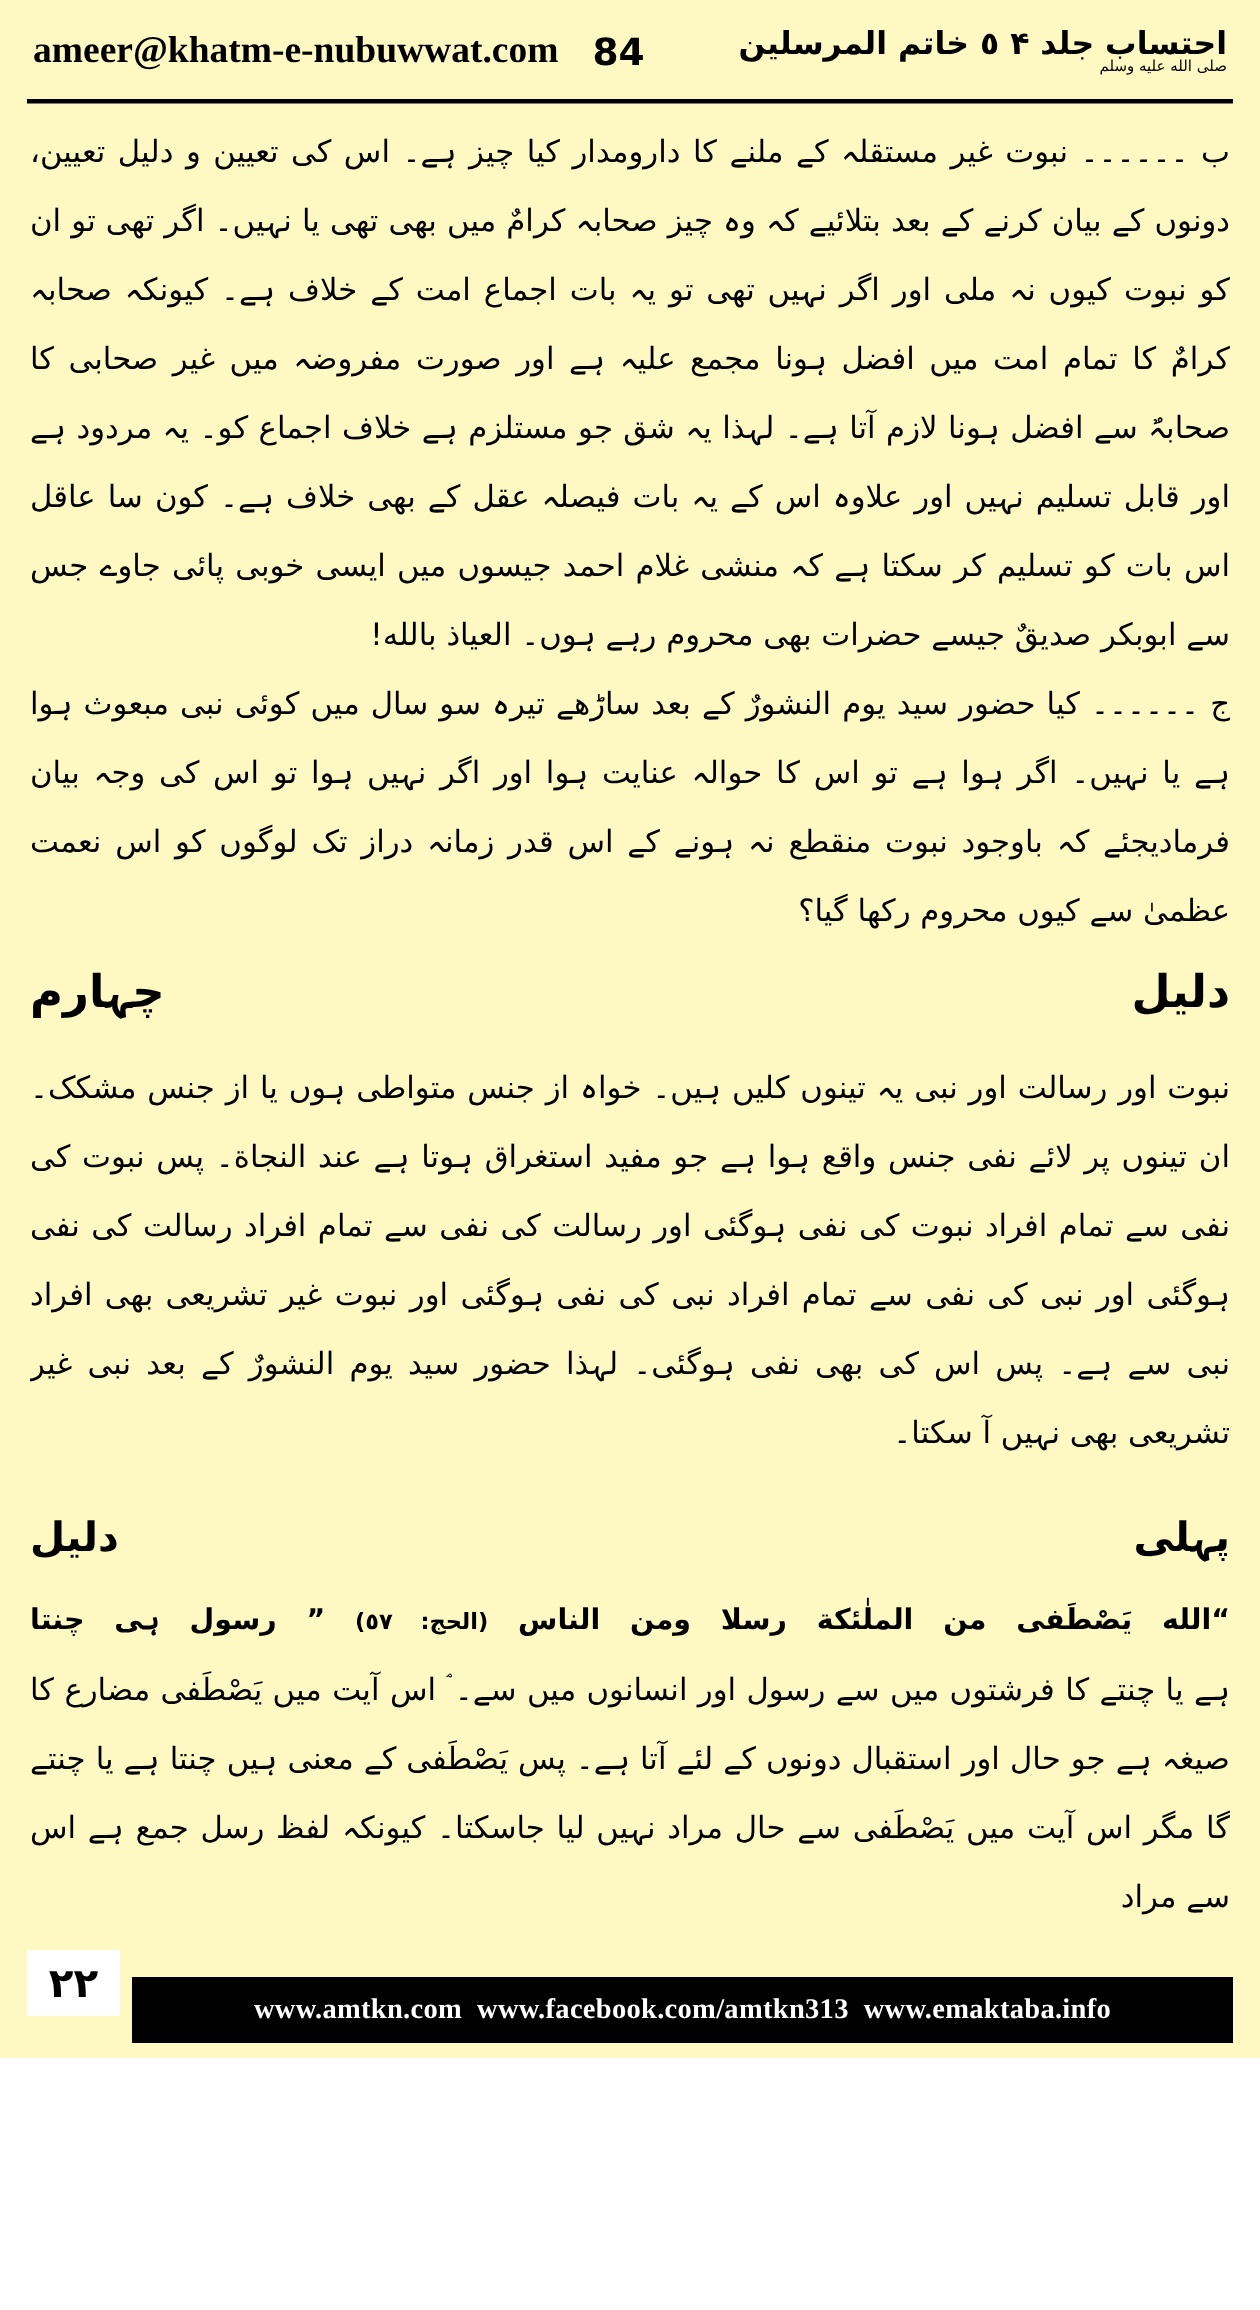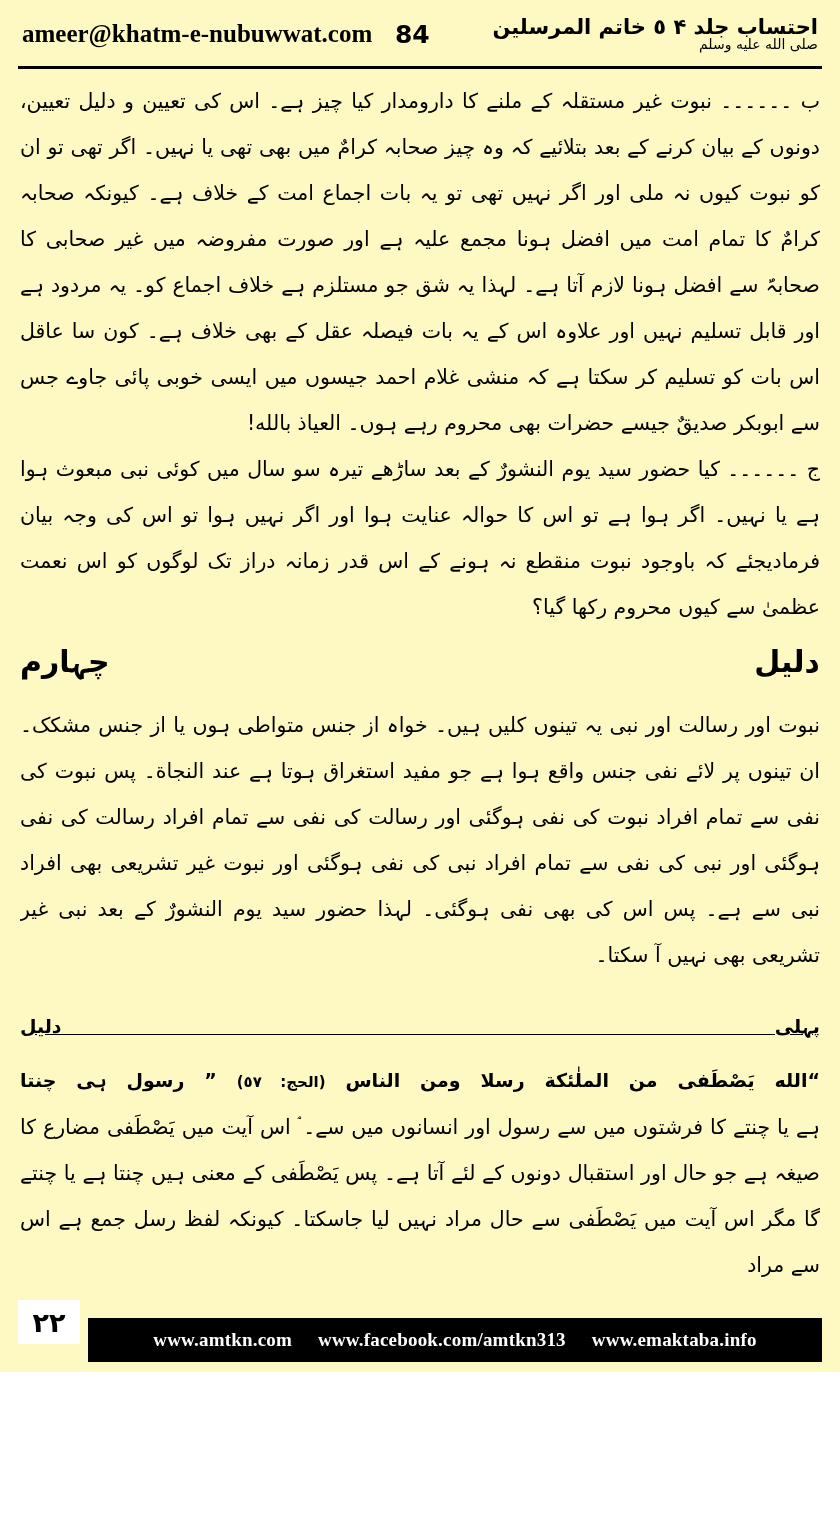--- a/index.html
+++ b/index.html
@@ -56,21 +56,21 @@
     direction: rtl;
     font-family: "DejaVu Sans", sans-serif;
     font-size: 21px;
     font-weight: 700;
     white-space: nowrap;
     text-align: right;
     line-height: 1.2;
   }
   .header-right .salawat {
     display: block;
-    font-size: 14px;
+    font-size: 10px;
     font-weight: 400;
     margin-top: -4px;
   }
 
   .rule {
     position: absolute;
     left: 18px;
     right: 18px;
     top: 66px;
     height: 3px;
@@ -115,25 +115,24 @@
     direction: rtl;
     text-align: center;
     font-size: 29px;
     font-weight: 700;
     line-height: 58px;
     margin: 14px 0 4px 0;
   }
   .heading-sub {
     direction: rtl;
     text-align: center;
-    font-size: 19px;
+    font-size: 27px;
     font-weight: 700;
     line-height: 52px;
     margin: 0 0 6px 0;
-    text-decoration: underline;
   }
   .ayah {
     direction: rtl;
     text-align: center;
     font-size: 19px;
     font-weight: 700;
     line-height: 44px;
     margin: 2px 0 0 0;
   }
   .ayah .ref {
@@ -156,21 +155,21 @@
     position: absolute;
     left: 88px;
     right: 18px;
     bottom: 10px;
     height: 44px;
     background: #000;
     color: #fff;
     display: flex;
     align-items: center;
     justify-content: center;
-    gap: 26px;
+    gap: 10px;
     font-family: "Liberation Serif", "DejaVu Serif", serif;
     font-size: 19px;
     font-weight: 700;
     letter-spacing: 0.2px;
   }
   .page-number {
     position: absolute;
     left: 18px;
     bottom: 28px;
     width: 62px;

